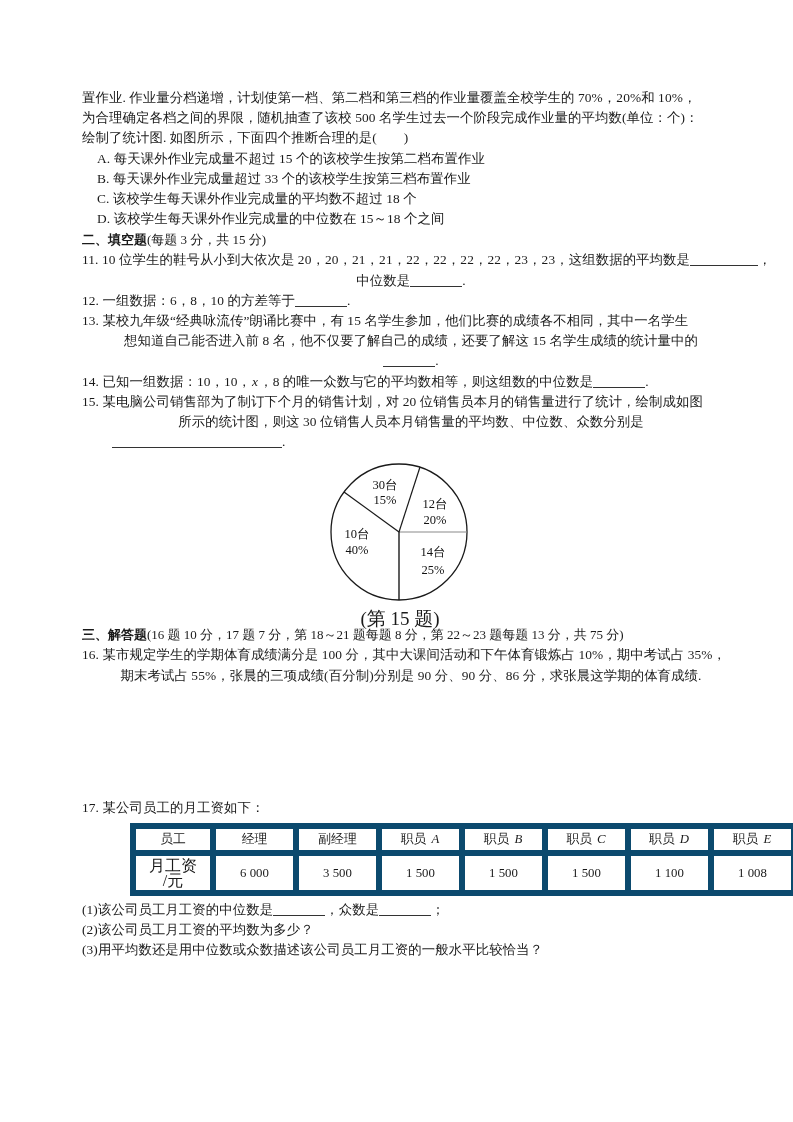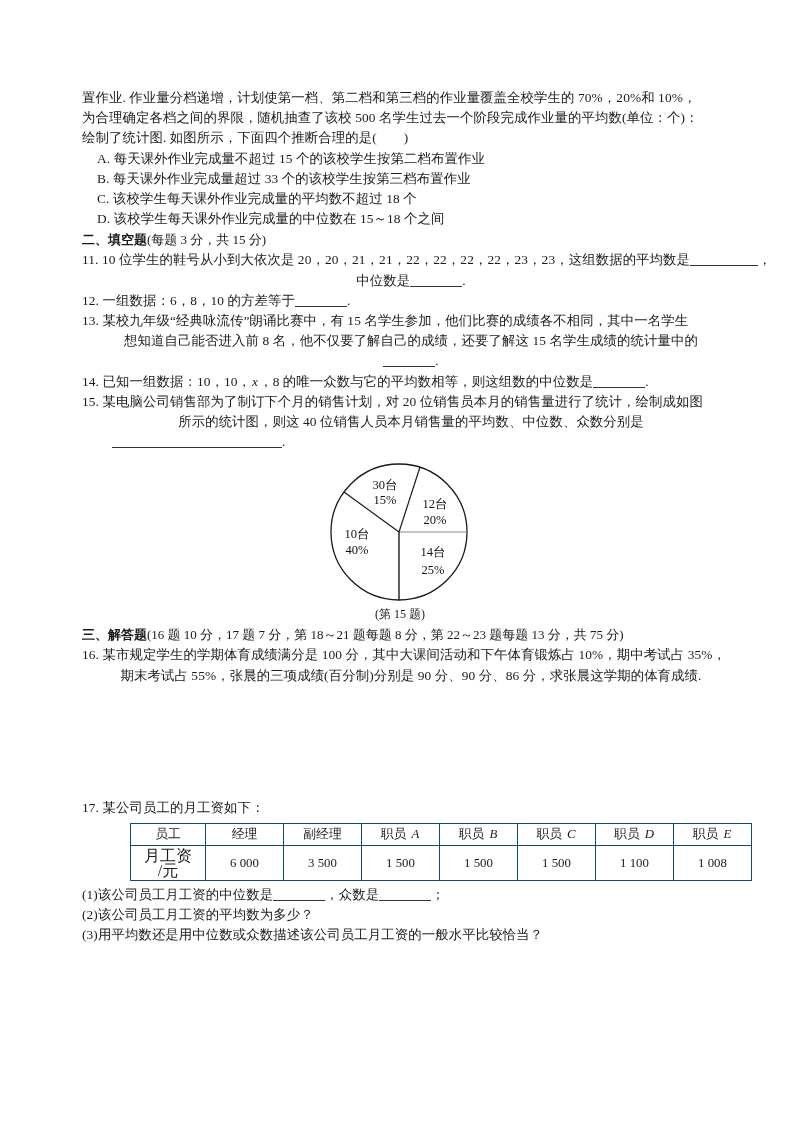--- a/index.html
+++ b/index.html
@@ -84,35 +84,35 @@
     top: 0;
     width: 160px;
     height: 150px;
   }
   .fig-caption {
     position: absolute;
     left: 0;
     top: 150px;
     width: 636px;
     text-align: center;
-    font-size: 12px;
+    font-size: 19px;
   }
 
   
   .tbl-wrap {
     margin-top: 5px;
     margin-left: 48px;
   }
   table.salary {
     border-collapse: collapse;
     table-layout: fixed;
     width: 537px;
   }
   table.salary td {
-    border: 1px solid #0c4a6e;
+    border: 6px solid #0c4a6e;
     text-align: center;
     font-size: 12.8px;
     padding: 0;
     height: 20px;
     white-space: nowrap;
   }
   table.salary tr.r1 td { height: 21px; }
   table.salary tr.r2 td { height: 34px; }
   table.salary td.lead {
     width: 74px;
@@ -154,21 +154,21 @@
     <div>
       <div class="ln ind-0">13. 某校九年级“经典咏流传”朗诵比赛中，有 15 名学生参加，他们比赛的成绩各不相同，其中一名学生</div>
       <div class="ln ind-2">想知道自己能否进入前 8 名，他不仅要了解自己的成绩，还要了解这 15 名学生成绩的统计量中的</div>
       <div class="ln ind-2"><span class="blank-s"></span><span>.</span></div>
     </div>
 
     <div class="ln ind-0"><span>14. 已知一组数据：10，10，</span><i class="var">x</i><span>，8 的唯一众数与它的平均数相等，则这组数的中位数是</span><span class="blank-s"></span><span>.</span></div>
 
     <div>
       <div class="ln ind-0">15. 某电脑公司销售部为了制订下个月的销售计划，对 20 位销售员本月的销售量进行了统计，绘制成如图</div>
-      <div class="ln ind-2">所示的统计图，则这 40 位销售人员本月销售量的平均数、中位数、众数分别是</div>
+      <div class="ln ind-2">所示的统计图，则这 30 位销售人员本月销售量的平均数、中位数、众数分别是</div>
       <div class="ln ind-3"><span class="blank-l"></span><span>.</span></div>
     </div>
 
     <div class="figure-wrap">
       <div class="pie-holder">
         <svg width="160" height="150" viewBox="0 0 160 150">
 
           <circle cx="80" cy="76" r="68" fill="none" stroke="#1a1a1a" stroke-width="1.3"></circle>
 
           <line x1="80" y1="76" x2="148" y2="76" stroke="#8a8a8a" stroke-width="1.1"></line>

